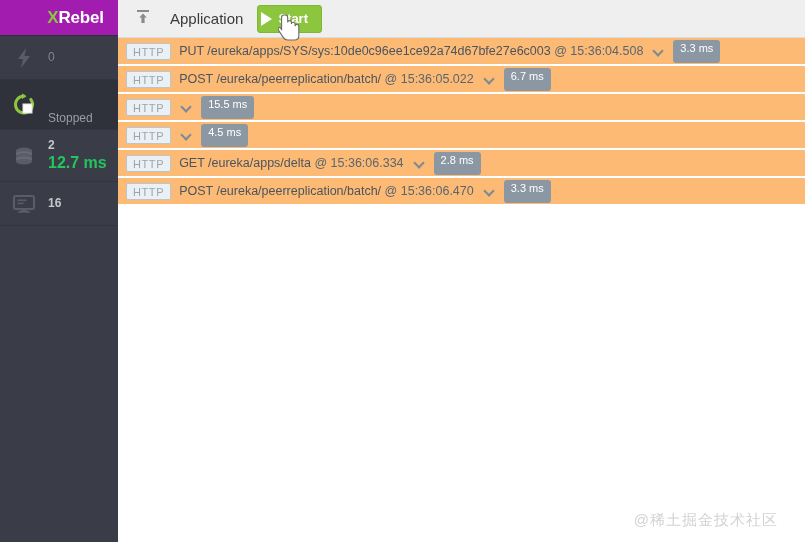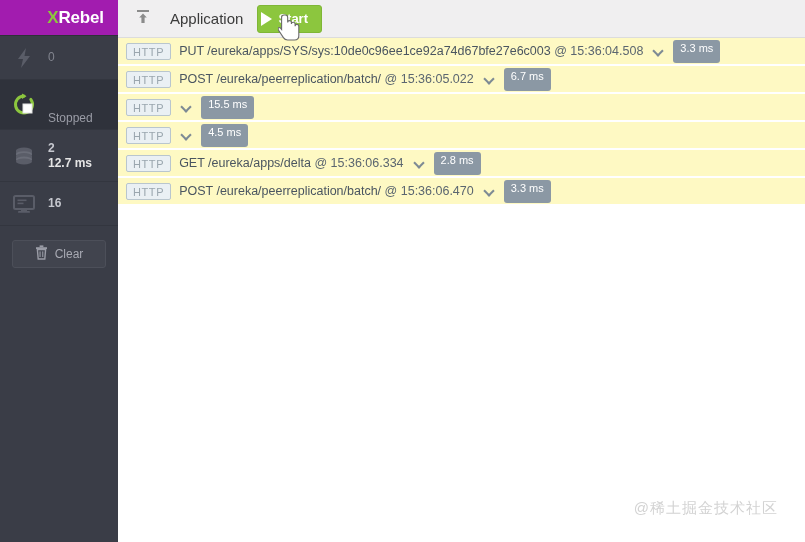--- a/index.html
+++ b/index.html
@@ -81,22 +81,22 @@
   .metric-val {
     font-size: 12px;
     color: #c6c8cf;
     font-weight: bold;
   }
   .metric-val.dim {
     color: #81848e;
     font-weight: normal;
   }
   .metric-sub {
-    font-size: 12px;
-    color: #e5e5e5;
+    font-size: 16px;
+    color: #22c55e;
     font-weight: bold;
   }
   .metric-label {
     font-size: 12px;
     color: #9a9ca6;
     margin-top: 28px;
   }
 
   .clear-wrap {
     padding: 14px 12px 0 12px;
@@ -187,21 +187,21 @@
   }
 
   
   .req-list {
     flex: 1;
     overflow: hidden;
     background: #ffffff;
   }
   .req-row {
     height: 28px;
-    background: #fef9c3;
+    background: #fdba74;
     border-bottom: 2px solid #ffffff;
     display: flex;
     align-items: center;
     padding-left: 8px;
     gap: 8px;
     cursor: pointer;
     white-space: nowrap;
     overflow: hidden;
   }
 
@@ -249,21 +249,21 @@
     font-size: 11px;
     border-radius: 3px;
     padding: 2px 7px 8px 7px;
     line-height: 13px;
     user-select: none;
   }
 
   .watermark {
     position: absolute;
     right: 27px;
-    bottom: 24px;
+    bottom: 12px;
     font-size: 15px;
     color: #d3d3d3;
     letter-spacing: 1px;
     user-select: none;
     pointer-events: none;
   }
 </style>
 </head>
 <body>
 
@@ -327,34 +327,20 @@
           <rect x="5.5" y="9.6" width="6" height="1.6" fill="#5a5d68"></rect>
           <rect x="9" y="16" width="6" height="2.4" fill="#5a5d68"></rect>
           <rect x="6" y="18" width="12" height="1.8" rx="0.9" fill="#5a5d68"></rect>
         </svg>
       </span>
       <span class="metric-text">
         <span class="metric-val">16</span>
       </span>
     </div>
 
-    <div class="clear-wrap">
-      <div class="clear-btn">
-        <span>
-          <svg width="13" height="15" viewBox="0 0 13 15">
-            <rect x="1" y="2.2" width="11" height="1.8" fill="#9a9ca6"></rect>
-            <rect x="4.6" y="0.4" width="3.8" height="1.8" fill="#9a9ca6"></rect>
-            <path d="M2.4 4.6 h8.2 l-0.8 9.4 h-6.6 z" fill="none" stroke="#9a9ca6" stroke-width="1.4"></path>
-            <rect x="4.5" y="6.4" width="1.1" height="5.6" fill="#9a9ca6"></rect>
-            <rect x="7.2" y="6.4" width="1.1" height="5.6" fill="#9a9ca6"></rect>
-          </svg>
-        </span>
-        <span class="clear-label">Clear</span>
-      </div>
-    </div>
 
   </div>
 
   <div class="main">
 
     <div class="toolbar">
 
       <div class="tb-icon-btn">
         <span>
           <svg width="18" height="18" viewBox="0 0 18 18">

